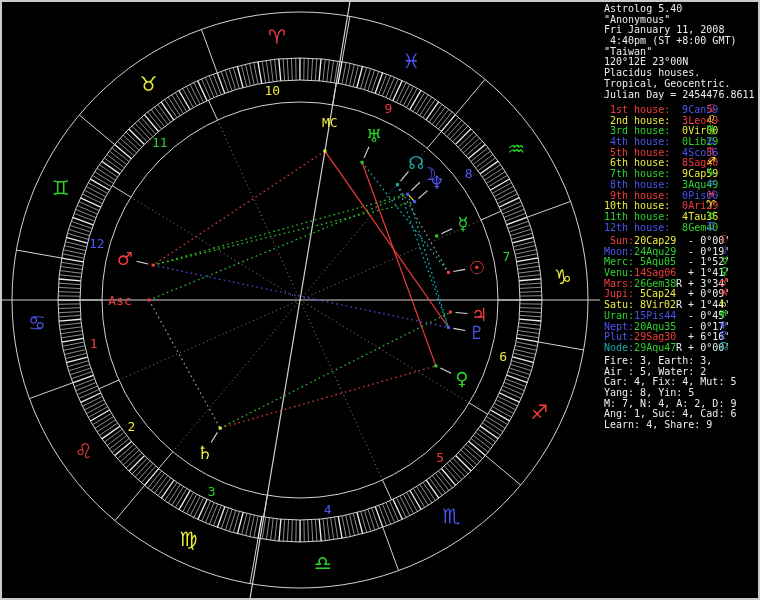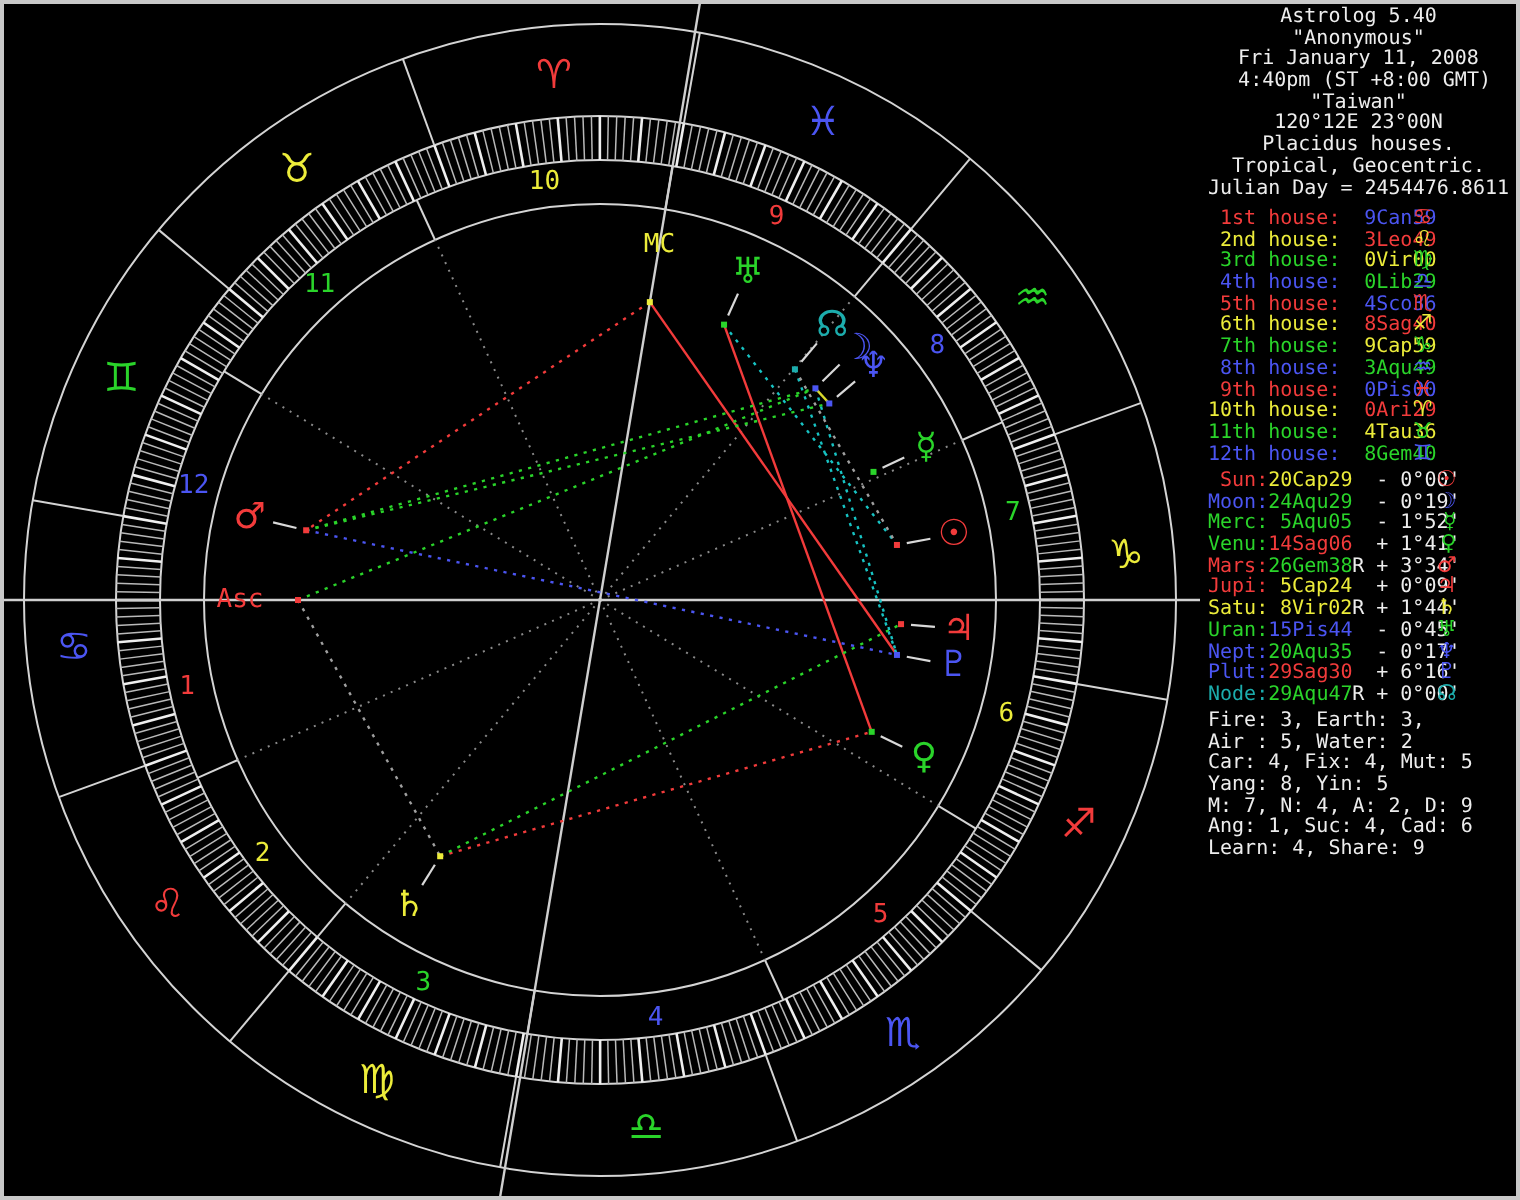--- a/index.html
+++ b/index.html
@@ -3,21 +3,21 @@
 <meta charset="utf-8">
 <style>
   html,body{margin:0;padding:0;background:#000;}
   #screen{position:relative;width:760px;height:600px;background:#000;overflow:hidden;
           font-family:"DejaVu Sans Mono",monospace;}
   #frame{position:absolute;inset:0;border:2px solid #c9c9c9;pointer-events:none;z-index:50;}
   #wheel{position:absolute;left:0;top:0;}
   #panel{position:absolute;left:604px;top:0;width:154px;height:600px;font-size:10px;
          line-height:10.7px;letter-spacing:0;}
   .block{position:absolute;left:0;white-space:pre;}
-  #hdr{top:4px;text-align:center;}
+  #hdr{top:4px;}
   #houses-block{top:105px;}
   #planets-block{top:236px;}
   #stats-block{top:356px;}
   .row{position:relative;height:10.7px;white-space:pre;}
   .lbl{white-space:pre;}
   .val{display:inline-block;width:48px;text-align:right;white-space:pre;}
   .pval{display:inline-block;width:42px;text-align:right;white-space:pre;}
   .retro{display:inline-block;width:6px;white-space:pre;}
   .delta{display:inline-block;margin-left:6px;white-space:pre;}
   .glyph{position:absolute;right:2px;top:-1px;font-family:"DejaVu Sans",sans-serif;

